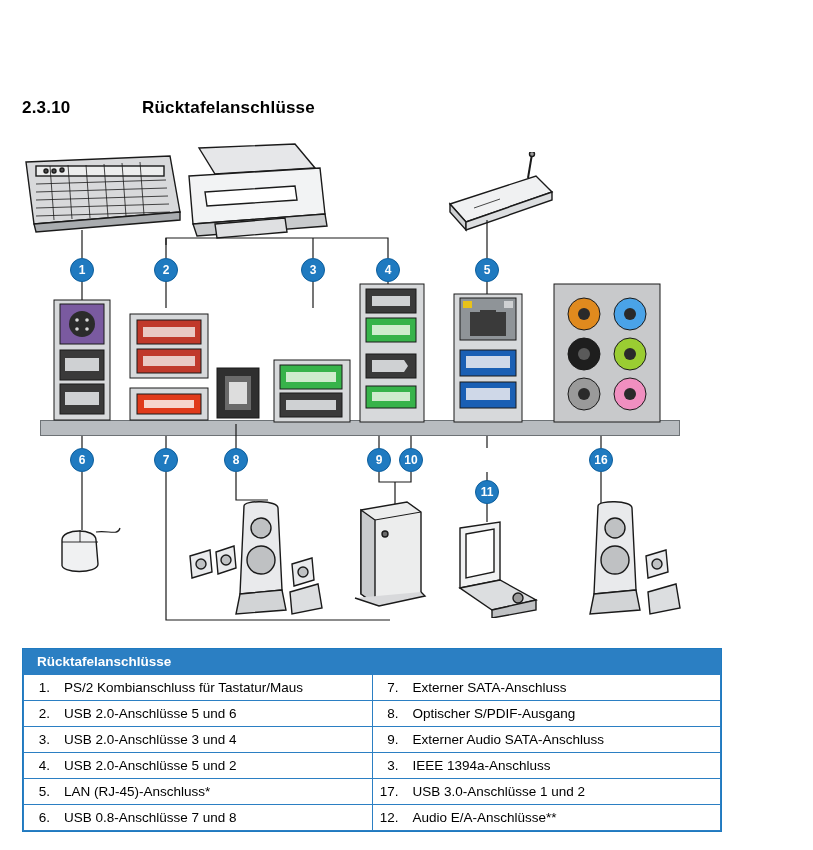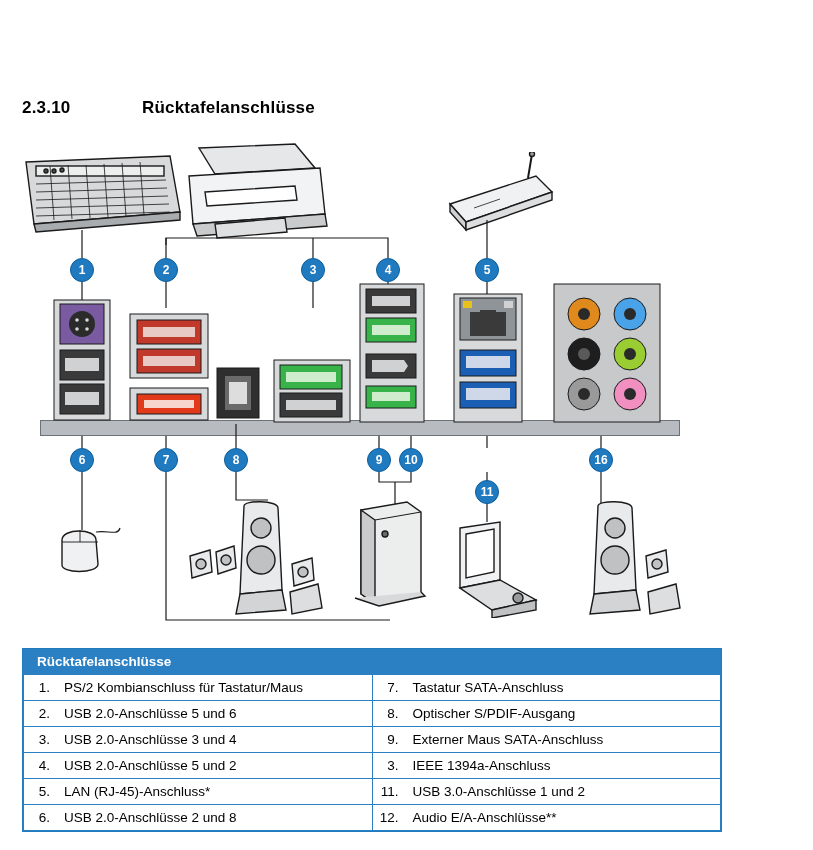--- a/index.html
+++ b/index.html
@@ -320,21 +320,21 @@
         <tr>
           <td class="half">
             <div class="cellwrap">
               <span class="n">1.</span>
               <span>PS/2 Kombianschluss für Tastatur/Maus</span>
             </div>
           </td>
           <td class="half">
             <div class="cellwrap">
               <span class="n">7.</span>
-              <span>Tastatur SATA-Anschluss</span>
+              <span>Externer SATA-Anschluss</span>
             </div>
           </td>
         </tr>
         <tr>
           <td class="half">
             <div class="cellwrap">
               <span class="n">2.</span>
               <span>USB 2.0-Anschlüsse 5 und 6</span>
             </div>
           </td>
@@ -348,21 +348,21 @@
         <tr>
           <td class="half">
             <div class="cellwrap">
               <span class="n">3.</span>
               <span>USB 2.0-Anschlüsse 3 und 4</span>
             </div>
           </td>
           <td class="half">
             <div class="cellwrap">
               <span class="n">9.</span>
-              <span>Externer Maus SATA-Anschluss</span>
+              <span>Externer Audio SATA-Anschluss</span>
             </div>
           </td>
         </tr>
         <tr>
           <td class="half">
             <div class="cellwrap">
               <span class="n">4.</span>
               <span>USB 2.0-Anschlüsse 5 und 2</span>
             </div>
           </td>
@@ -375,30 +375,30 @@
         </tr>
         <tr>
           <td class="half">
             <div class="cellwrap">
               <span class="n">5.</span>
               <span>LAN (RJ-45)-Anschluss*</span>
             </div>
           </td>
           <td class="half">
             <div class="cellwrap">
-              <span class="n">11.</span>
+              <span class="n">17.</span>
               <span>USB 3.0-Anschlüsse 1 und 2</span>
             </div>
           </td>
         </tr>
         <tr>
           <td class="half">
             <div class="cellwrap">
               <span class="n">6.</span>
-              <span>USB 2.0-Anschlüsse 2 und 8</span>
+              <span>USB 0.8-Anschlüsse 7 und 8</span>
             </div>
           </td>
           <td class="half">
             <div class="cellwrap">
               <span class="n">12.</span>
               <span>Audio E/A-Anschlüsse**</span>
             </div>
           </td>
         </tr>
       </tbody>

